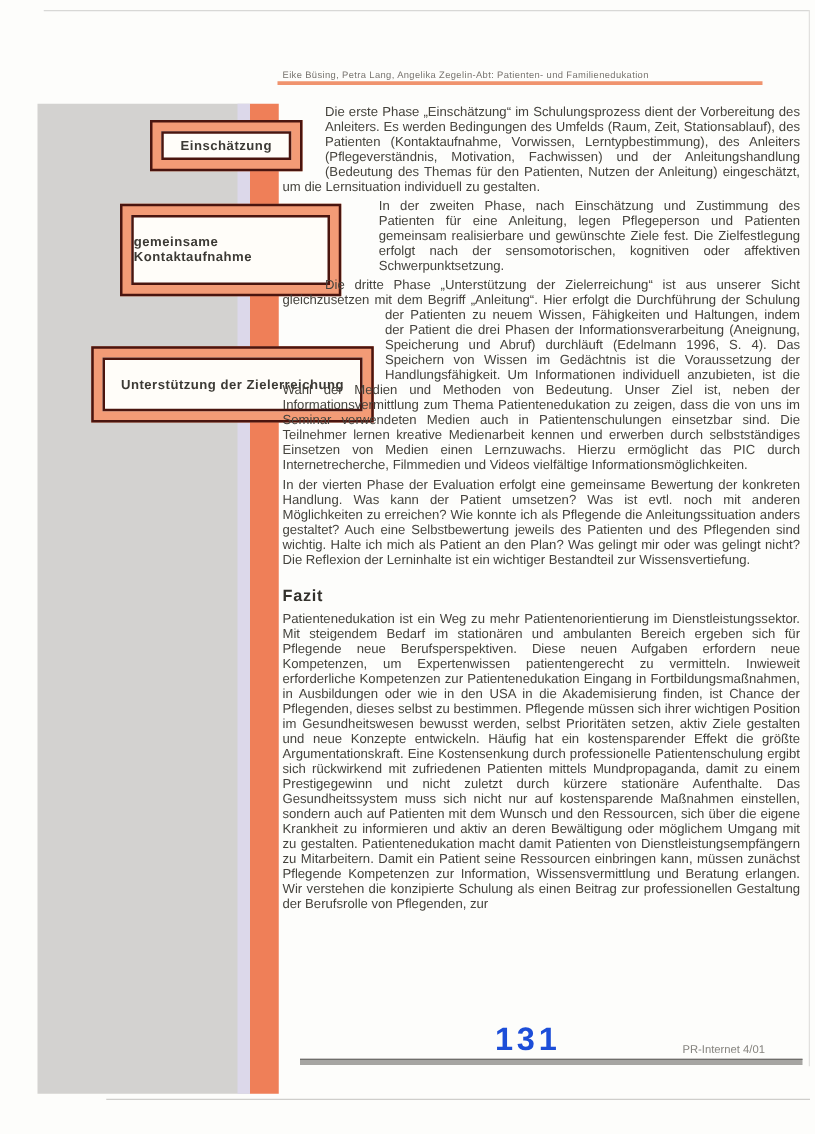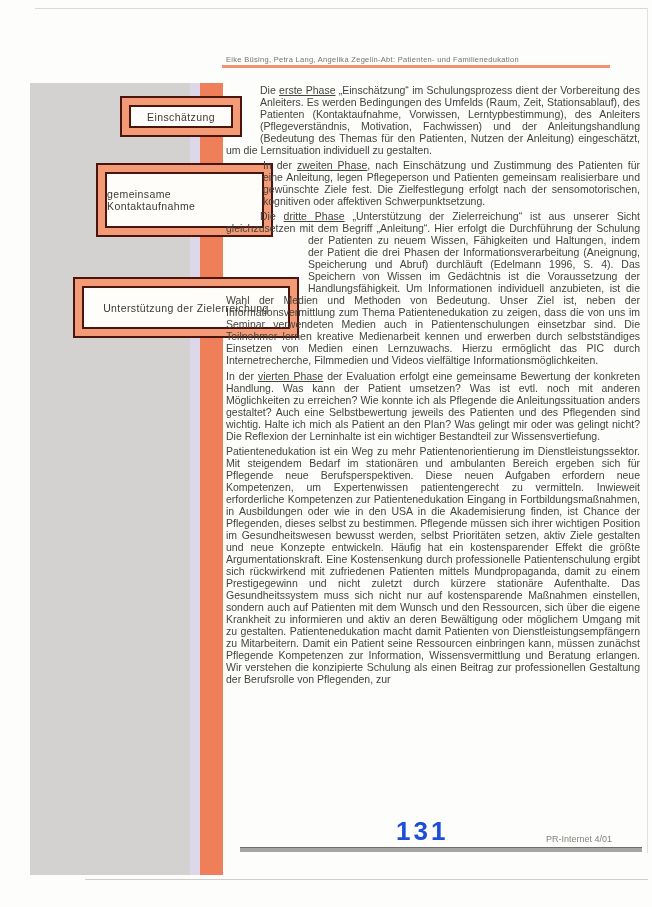--- a/index.html
+++ b/index.html
@@ -16,37 +16,37 @@
   .gray-panel   { position:absolute; left:30px;  top:83px; width:170px; height:792px; background:#d3d2d0; }
   .lav-stripe   { position:absolute; left:190px; top:83px; width:10px;  height:792px; background:#dcd8ea; }
   .orange-bar   { position:absolute; left:200px; top:83px; width:23px;  height:792px; background:#ef7f58; }
 
   
   .header-cite { position:absolute; left:226px; top:55px; width:390px;
                  font-size:7.5px; letter-spacing:.3px; color:#77736e; white-space:nowrap; }
   .header-rule { position:absolute; left:222px; top:65px; width:388px; height:3px; background:#f0936e; }
 
   
-  .flow-box { position:absolute; background:#f39b76; border:2px solid #4a150f; padding:7px; }
+  .flow-box { position:absolute; background:#f39b76; border:2px solid #4a150f; padding:7px;font-weight:bold; }
   .flow-box-inner { background:#fffdf9; border:2px solid #4a150f; width:100%; height:100%;
                     display:flex; align-items:center; justify-content:center;
                     font-size:10.5px; letter-spacing:.4px; color:#3c3a35; }
   .box1 { left:120px; top:96px;  width:122px; height:41px; }
   .box2 { left:96px;  top:163px; width:177px; height:74px; }
   .box3 { left:73px;  top:277px; width:226px; height:61px; }
 
   
   .text-col { position:absolute; left:226px; top:84px; width:414px;
               font-size:10.5px; line-height:12px; color:#45433d; text-align:justify; }
   .body-para { margin-bottom:3px; }
-  .u { text-decoration:underline; }
+  .u { }
   .spacer { float:left; }
   .spacer-p1 { width:34px; height:53px; }
   .spacer-p3 { width:82px; height:60px; }
-  .indent-p2 { margin-left:37px; }
+  .indent-p2 { margin-left:77px; }
   .indent-first { text-indent:34px; }
   .para4 { margin-top:4px; }
 
   .fazit-h { margin-top:17px; margin-bottom:6px; font-size:13px; font-weight:bold;
              letter-spacing:.6px; color:#33312c; text-align:left; }
 
   
   .side-note { position:absolute; left:57px; top:751px; width:120px;
                font-style:italic; font-size:10px; line-height:13.5px; color:#474540; }
 
@@ -92,20 +92,21 @@
 
   <div class="text-col">
     <p class="body-para"><span class="spacer spacer-p1"></span><span>Die </span><span class="u">erste Phase</span><span> „Einschätzung“ im Schulungsprozess dient der Vorbereitung des Anleiters. Es werden Bedingungen des Umfelds (Raum, Zeit, Stationsablauf), des Patienten (Kontaktaufnahme, Vorwissen, Lerntypbestimmung), des Anleiters (Pflegeverständnis, Motivation, Fachwissen) und der Anleitungshandlung (Bedeutung des Themas für den Patienten, Nutzen der Anleitung) eingeschätzt, um die Lernsituation individuell zu gestalten.</span></p>
 
     <p class="body-para indent-p2"><span>In der </span><span class="u">zweiten Phase</span><span>, nach Einschätzung und Zustimmung des Patienten für eine Anleitung, legen Pflegeperson und Patienten gemeinsam realisierbare und gewünschte Ziele fest. Die Zielfestlegung erfolgt nach der sensomotorischen, kognitiven oder affektiven Schwerpunktsetzung.</span></p>
 
     <p class="body-para indent-first"><span>Die </span><span class="u">dritte Phase</span><span> „Unterstützung der Zielerreichung“ ist aus unserer Sicht gleichzusetzen mit dem Begriff „Anleitung“. Hier erfolgt die Durchführung der Schulung der Patienten zu neuem Wissen, Fähigkeiten und </span><span class="spacer spacer-p3"></span><span>Haltungen, indem der Patient die drei Phasen der Informationsverarbeitung (Aneignung, Speicherung und Abruf) durchläuft (Edelmann 1996, S. 4). Das Speichern von Wissen im Gedächtnis ist die Voraussetzung der Handlungsfähigkeit. Um Informationen individuell anzubieten, ist die Wahl der Medien und Methoden von Bedeutung. Unser Ziel ist, neben der Informationsvermittlung zum Thema Patientenedukation zu zeigen, dass die von uns im Seminar verwendeten Medien auch in Patientenschulungen einsetzbar sind. Die Teilnehmer lernen kreative Medienarbeit kennen und erwerben durch selbstständiges Einsetzen von Medien einen Lernzuwachs. Hierzu ermöglicht das PIC durch Internetrecherche, Filmmedien und Videos vielfältige Informationsmöglichkeiten.</span></p>
 
     <p class="body-para para4"><span>In der </span><span class="u">vierten Phase</span><span> der Evaluation erfolgt eine gemeinsame Bewertung der konkreten Handlung. Was kann der Patient umsetzen? Was ist evtl. noch mit anderen Möglichkeiten zu erreichen? Wie konnte ich als Pflegende die Anleitungssituation anders gestaltet? Auch eine Selbstbewertung jeweils des Patienten und des Pflegenden sind wichtig. Halte ich mich als Patient an den Plan? Was gelingt mir oder was gelingt nicht? Die Reflexion der Lerninhalte ist ein wichtiger Bestandteil zur Wissensvertiefung.</span></p>
 
+    <h2 class="fazit-h">Fazit</h2>
 
     <p class="body-para">Patientenedukation ist ein Weg zu mehr Patientenorientierung im Dienstleistungssektor. Mit steigendem Bedarf im stationären und ambulanten Bereich ergeben sich für Pflegende neue Berufsperspektiven. Diese neuen Aufgaben erfordern neue Kompetenzen, um Expertenwissen patientengerecht zu vermitteln. Inwieweit erforderliche Kompetenzen zur Patientenedukation Eingang in Fortbildungsmaßnahmen, in Ausbildungen oder wie in den USA in die Akademisierung finden, ist Chance der Pflegenden, dieses selbst zu bestimmen. Pflegende müssen sich ihrer wichtigen Position im Gesundheitswesen bewusst werden, selbst Prioritäten setzen, aktiv Ziele gestalten und neue Konzepte entwickeln. Häufig hat ein kostensparender Effekt die größte Argumentationskraft. Eine Kostensenkung durch professionelle Patientenschulung ergibt sich rückwirkend mit zufriedenen Patienten mittels Mundpropaganda, damit zu einem Prestigegewinn und nicht zuletzt durch kürzere stationäre Aufenthalte. Das Gesundheitssystem muss sich nicht nur auf kostensparende Maßnahmen einstellen, sondern auch auf Patienten mit dem Wunsch und den Ressourcen, sich über die eigene Krankheit zu informieren und aktiv an deren Bewältigung oder möglichem Umgang mit zu gestalten. Patientenedukation macht damit Patienten von Dienstleistungsempfängern zu Mitarbeitern. Damit ein Patient seine Ressourcen einbringen kann, müssen zunächst Pflegende Kompetenzen zur Information, Wissensvermittlung und Beratung erlangen. Wir verstehen die konzipierte Schulung als einen Beitrag zur professionellen Gestaltung der Berufsrolle von Pflegenden, zur</p>
   </div>
 
 
 
   <div class="page-number">131</div>
   <div class="issue-label">PR-Internet 4/01</div>
   <div class="footer-rule"></div>
 

